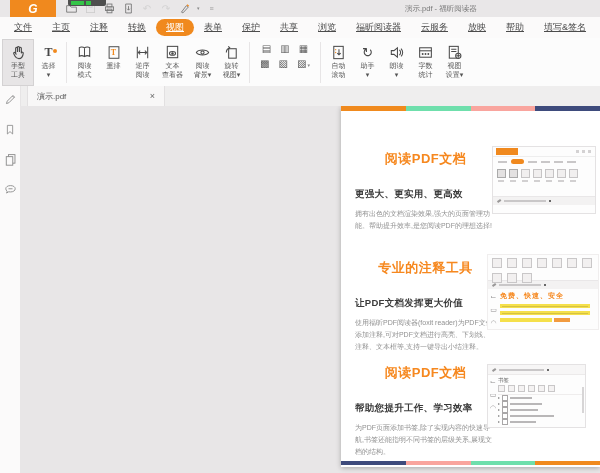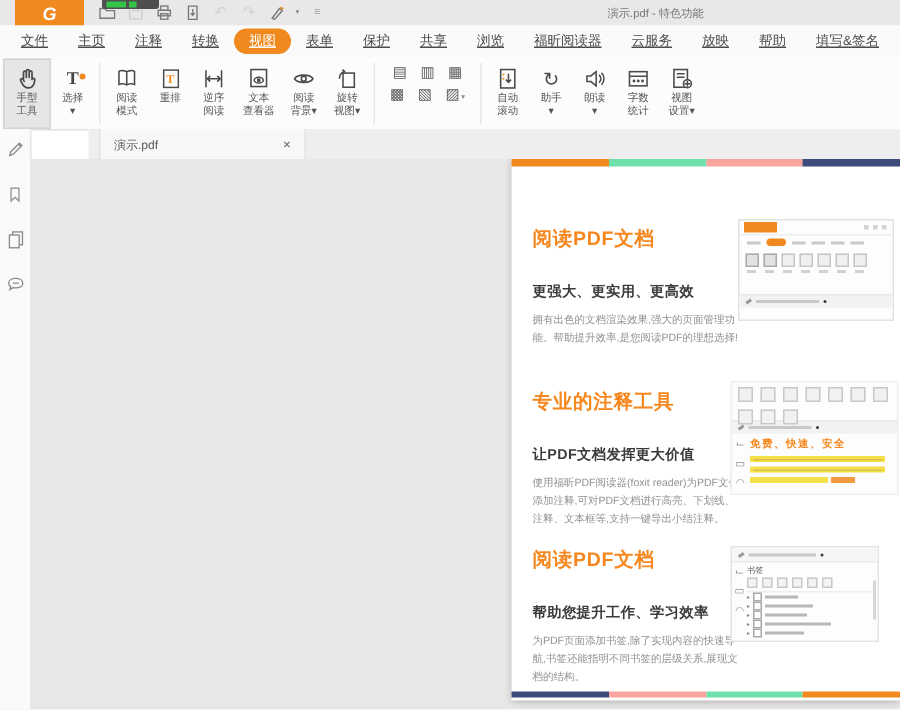--- a/index.html
+++ b/index.html
@@ -36,36 +36,36 @@
   .tsel{position:relative;font-size:12px;font-weight:bold;color:#474747;font-family:"Liberation Serif","DejaVu Serif",serif;}
   .tsel i{position:absolute;right:-4px;bottom:0;width:4px;height:4px;border-radius:50%;background:#f0891e;}
   .torange{position:absolute;left:0;top:0;width:100%;height:100%;display:flex;align-items:center;justify-content:center;
            font-size:8px;font-weight:bold;color:#f0891e;font-family:"Liberation Serif","DejaVu Serif",serif;}
   .lgrid{width:64px;display:flex;flex-direction:column;justify-content:flex-start;padding-top:5px;gap:5px;}
   .lgrid .row{display:flex;justify-content:center;gap:9px;}
   .lg{font-size:10px;color:#5a5a5a;line-height:1;}
   .lg .caret-s{margin-left:1px;}
   .loopglyph{font-size:13px;color:#4a4a4a;line-height:1;}
   
-  .tabbar{position:absolute;top:86px;left:20px;right:0;height:20px;background:#efeeee;border-bottom:1px solid #dddbdc;margin-left:39px;}
+  .tabbar{position:absolute;top:86px;left:20px;right:0;height:20px;background:#efeeee;border-bottom:1px solid #dddbdc;}
   .doctab{position:absolute;left:7px;top:0;width:118px;height:20px;background:#f8f7f7;border-left:1px solid #e2e0e1;
           border-right:1px solid #e2e0e1;display:flex;align-items:center;justify-content:space-between;
           padding:0 9px;font-size:8px;color:#555;}
   .doctab .x{font-size:9px;color:#666;}
   .sidebar{position:absolute;top:86px;left:0;width:20px;bottom:0;background:#fbfafa;border-right:1px solid #e6e4e5;
            display:flex;flex-direction:column;align-items:center;padding-top:7px;gap:17px;}
   
   .canvas{position:absolute;top:106px;left:20px;right:0;bottom:0;background:#e8e6e7;overflow:hidden;}
   .page{position:absolute;left:321px;top:0;width:259px;height:361px;background:#fff;
         box-shadow:0 1px 5px rgba(0,0,0,.28);}
   .stripe{position:absolute;left:0;right:0;display:flex;height:5px;}
   .stripe span{flex:1;}
   .stripe.top{top:0;} .stripe.bot{bottom:2px;height:4px;}
   .sec{position:absolute;left:14px;width:141px;}
-  .sec .h{font-size:13px;font-weight:bold;letter-spacing:.5px;}
+  .sec .h{font-size:13px;font-weight:bold;letter-spacing:.5px;text-align:center;}
   .sec .s{margin-top:20px;font-size:9.5px;font-weight:bold;color:#3b3b3b;letter-spacing:.3px;}
   .sec .b{margin-top:7px;font-size:7px;color:#919191;line-height:1.7;}
   .s1{top:44px;} .s2{top:153px;} .s3{top:258px;}
   
   .thumb{position:absolute;background:#fdfdfd;border:1px solid #e4e2e3;}
   .t1{left:151px;top:40px;width:102px;height:66px;}
   .t2{left:146px;top:148px;width:110px;height:74px;border-color:#f0eeee;}
   .t3{left:146px;top:258px;width:97px;height:62px;}
   .bar{background:#c9c7c8;height:2px;display:inline-block;}
   .t1bar{position:relative;height:9px;border-bottom:1px solid #eee;}
@@ -157,21 +157,21 @@
       </span>
       <span class="caret-s">▾</span>
       <span class="qi">
           <span class="moreglyph">≡</span>
         </span>
     </div>
     <div class="recind">
         <i class="g1"></i>
         <i class="g2"></i>
       </div>
-    <div class="wintitle">演示.pdf - 特色功能</div>
+    <div class="wintitle">演示.pdf - 福昕阅读器</div>
   </div>
 
   <div class="menubar">
     <span class="mtab">文件</span>
     <span class="mtab">主页</span>
     <span class="mtab">注释</span>
     <span class="mtab">转换</span>
     <span class="mtab active">视图</span>
     <span class="mtab">表单</span>
     <span class="mtab">保护</span>

